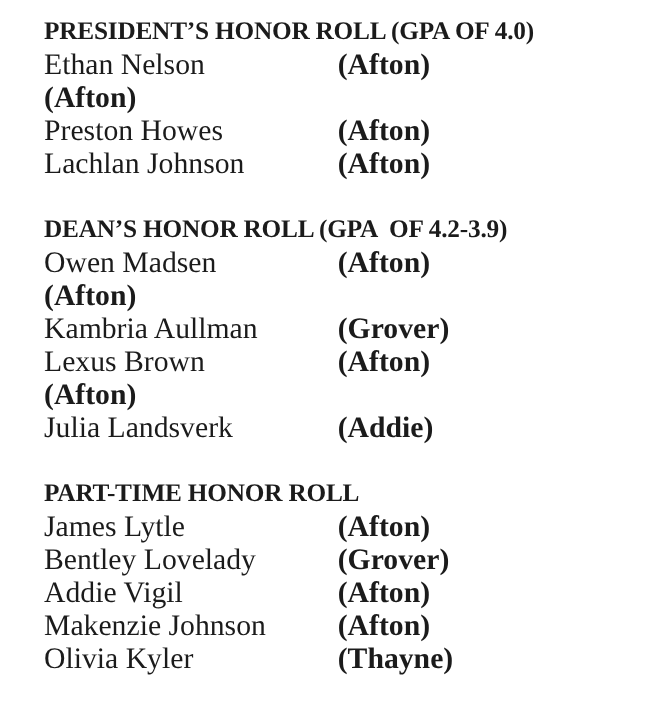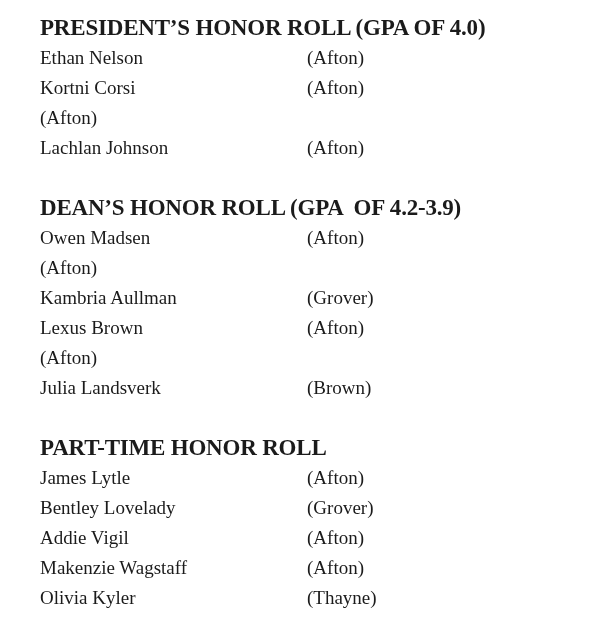--- a/index.html
+++ b/index.html
@@ -23,51 +23,52 @@
   .heading {
     margin: 0;
     font-size: 23px;
     line-height: 30px;
     font-weight: 700;
     letter-spacing: -0.2px;
     white-space: pre; 
   }
   .row {
     display: flex;
-    font-size: 19px;
+    font-size: 27px;
     line-height: 30px;
   }
   .name {
     width: 267px;
     flex: 0 0 267px;
     white-space: nowrap;
   }
   .loc {
     white-space: nowrap;
+    font-weight: bold;
   }
 </style>
 </head>
 <body>
 
 <main class="page">
   <div id="sections">
   <section class="section">
     <h2 class="heading">PRESIDENT’S HONOR ROLL (GPA OF 4.0)</h2>
     <div class="rows">
   <div class="row">
     <span class="name">Ethan Nelson</span>
     <span class="loc">(Afton)</span>
   </div>
 
   <div class="row">
-    <span class="name">Kortni Corsi</span>
     <span class="loc">(Afton)</span>
   </div>
 
   <div class="row">
+    <span class="name">Preston Howes</span>
     <span class="loc">(Afton)</span>
   </div>
 
   <div class="row">
     <span class="name">Lachlan Johnson</span>
     <span class="loc">(Afton)</span>
   </div>
 </div>
   </section>
 
@@ -92,21 +93,21 @@
     <span class="name">Lexus Brown</span>
     <span class="loc">(Afton)</span>
   </div>
 
   <div class="row">
     <span class="loc">(Afton)</span>
   </div>
 
   <div class="row">
     <span class="name">Julia Landsverk</span>
-    <span class="loc">(Brown)</span>
+    <span class="loc">(Addie)</span>
   </div>
 </div>
   </section>
 
   <section class="section">
     <h2 class="heading">PART-TIME HONOR ROLL</h2>
     <div class="rows">
   <div class="row">
     <span class="name">James Lytle</span>
     <span class="loc">(Afton)</span>
@@ -116,21 +117,21 @@
     <span class="name">Bentley Lovelady</span>
     <span class="loc">(Grover)</span>
   </div>
 
   <div class="row">
     <span class="name">Addie Vigil</span>
     <span class="loc">(Afton)</span>
   </div>
 
   <div class="row">
-    <span class="name">Makenzie Wagstaff</span>
+    <span class="name">Makenzie Johnson</span>
     <span class="loc">(Afton)</span>
   </div>
 
   <div class="row">
     <span class="name">Olivia Kyler</span>
     <span class="loc">(Thayne)</span>
   </div>
 </div>
   </section>
 </div>

